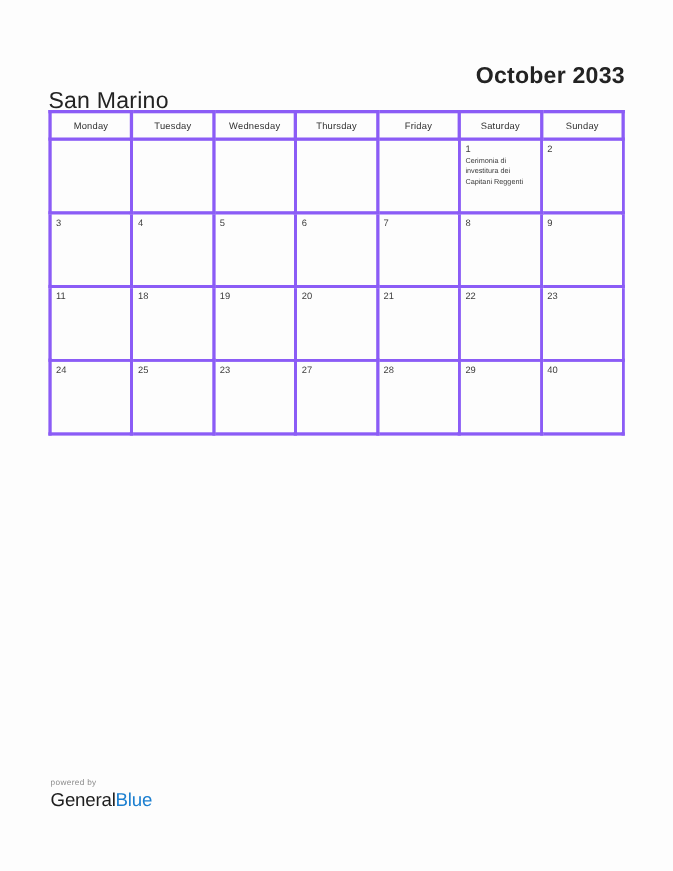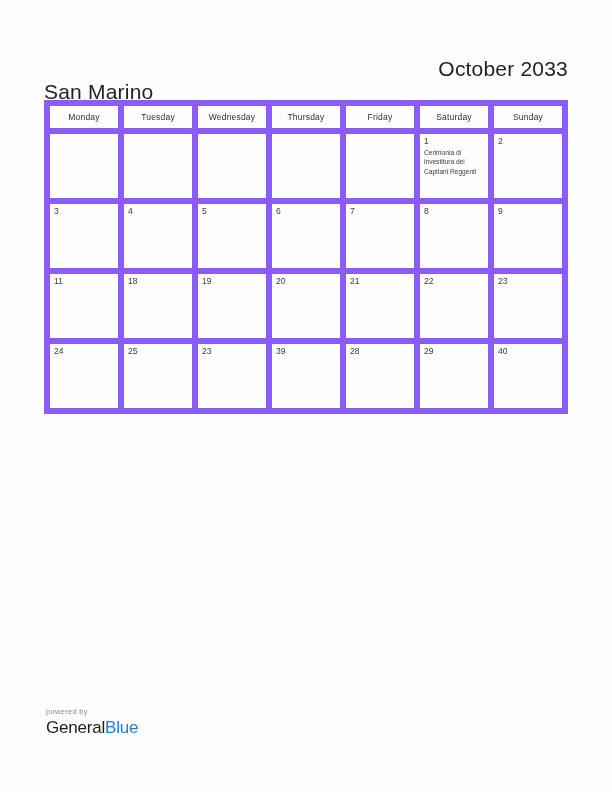--- a/index.html
+++ b/index.html
@@ -38,37 +38,37 @@
   .header-title {
     font-size: 21px;
     font-weight: normal;
     letter-spacing: 0.2px;
     color: #232323;
     white-space: nowrap;
     margin-top: 46px;
   }
   .header-month {
     font-size: 21px;
-    font-weight: normal;
+    font-weight: bold;
     letter-spacing: 0.2px;
     color: #232323;
     white-space: nowrap;
   }
 
   
   .calendar {
     position: absolute;
     left: 44px;
     top: 100px;
     width: 524px;
     border-collapse: collapse;
     table-layout: fixed;
   }
   .calendar th, .calendar td {
-    border: 6px solid #8b5cf6;
+    border: 3px solid #8b5cf6;
     padding: 0;
     vertical-align: top;
   }
   .calendar th {
     height: 22px;
     font-size: 8.5px;
     font-weight: normal;
     color: #2f2f2f;
     text-align: center;
     vertical-align: middle;
@@ -234,21 +234,21 @@
           <td>
             <div class="daynum">24</div>
           </td>
           <td>
             <div class="daynum">25</div>
           </td>
           <td>
             <div class="daynum">23</div>
           </td>
           <td>
-            <div class="daynum">39</div>
+            <div class="daynum">27</div>
           </td>
           <td>
             <div class="daynum">28</div>
           </td>
           <td>
             <div class="daynum">29</div>
           </td>
           <td>
             <div class="daynum">40</div>
           </td>

